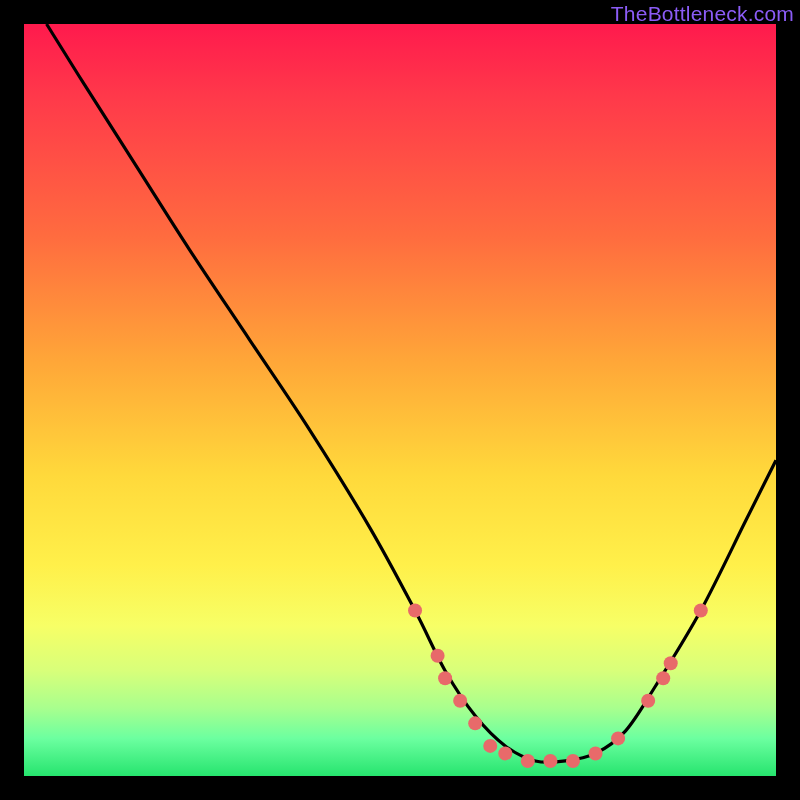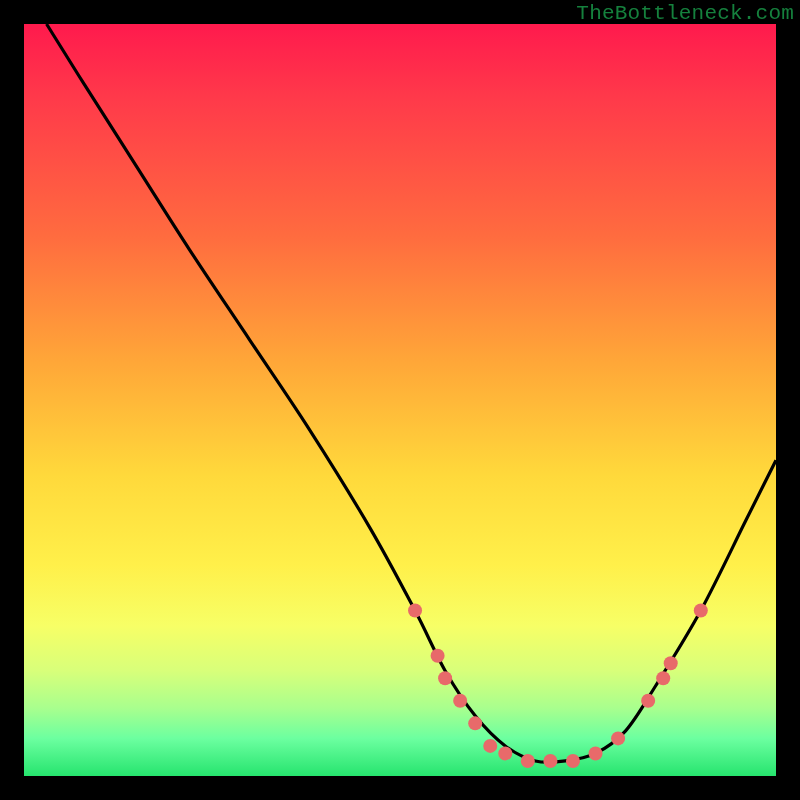--- a/index.html
+++ b/index.html
@@ -43,22 +43,22 @@
     left: 0;
     top: 0;
     width: 752px;
     height: 752px;
     overflow: visible;
   }
   .watermark {
     position: absolute;
     right: 6px;
     top: 2px;
-    color: #15803d;
-    font-family: Liberation Mono, monospace;
+    color: #8b5cf6;
+    font-family: Liberation Sans, sans-serif;
     font-size: 21px;
     letter-spacing: 0.2px;
     user-select: none;
   }
 </style>
 </head>
 <body>
 
 <div class="watermark">TheBottleneck.com</div>
 

